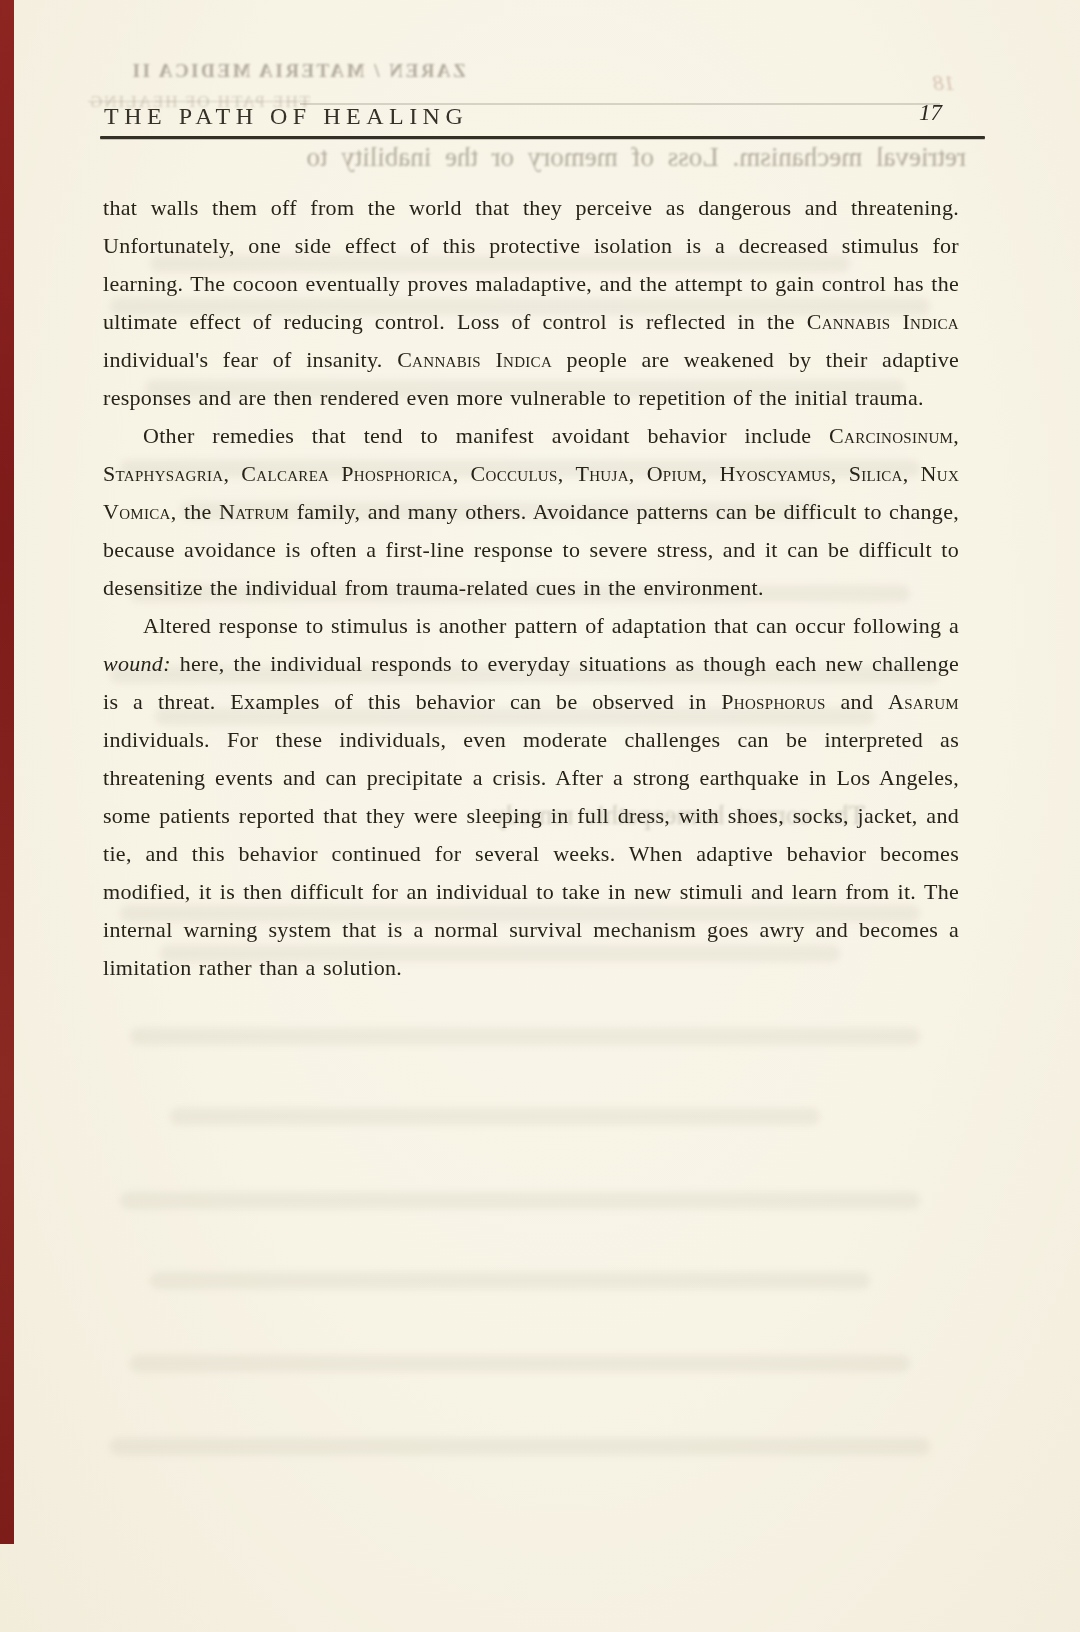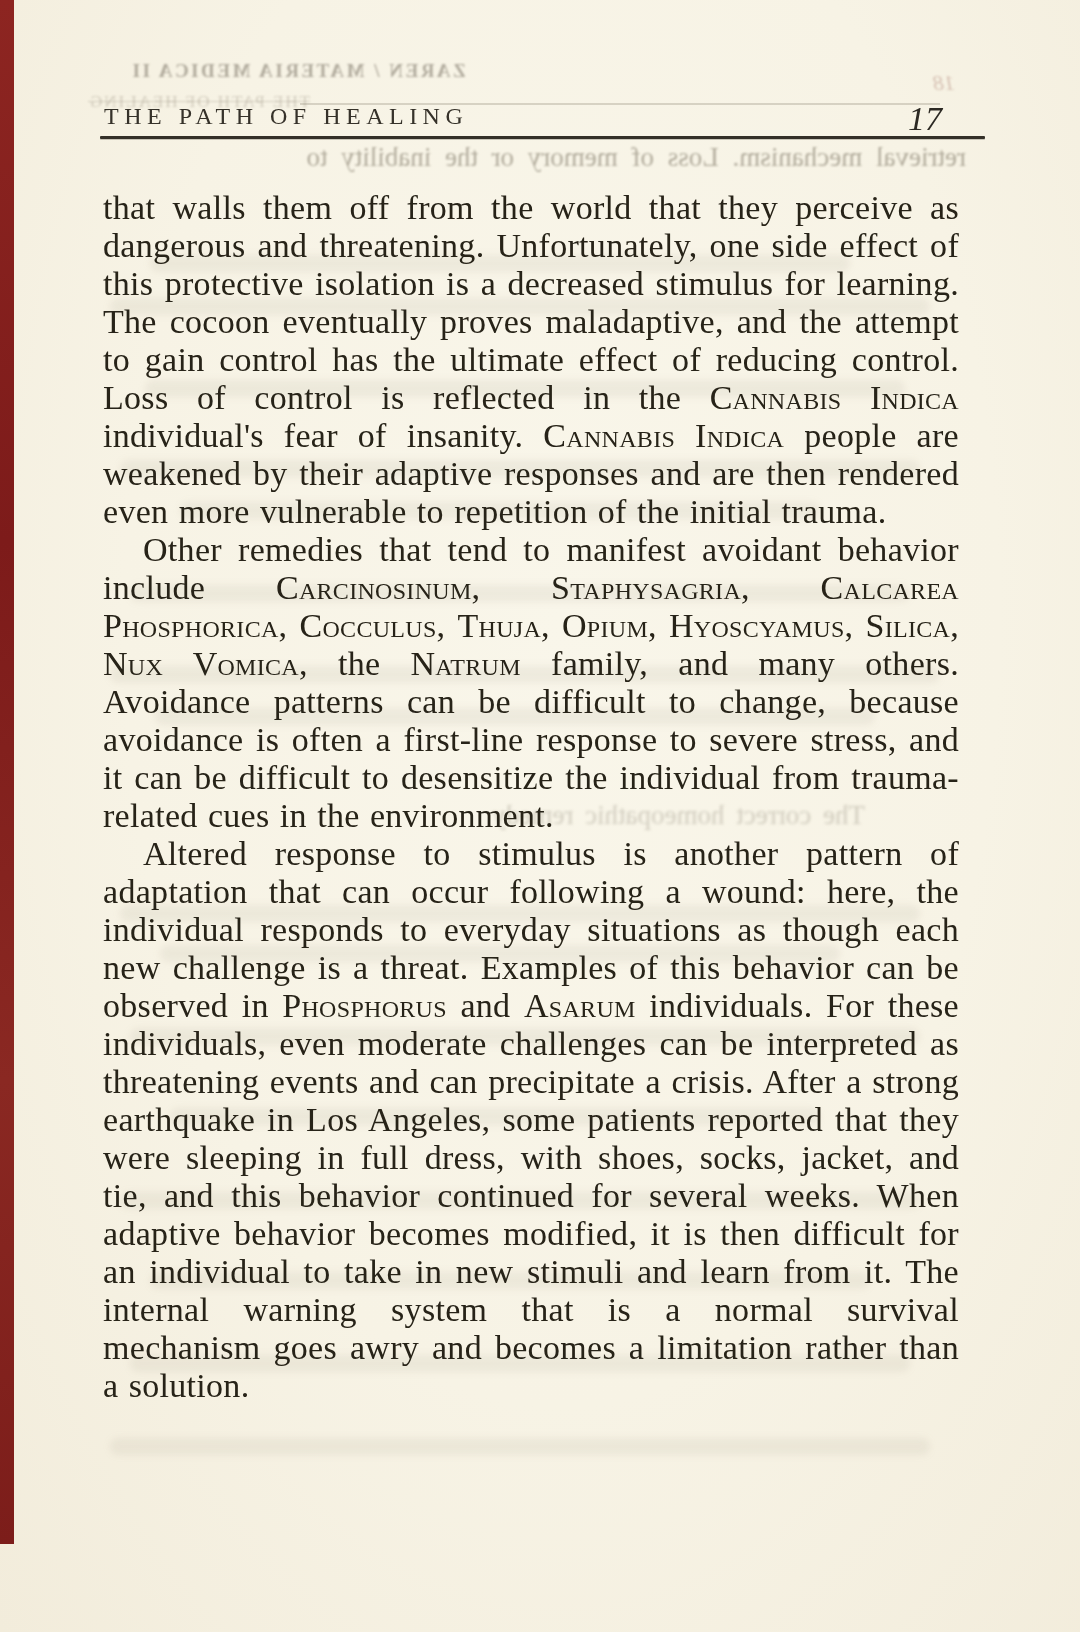--- a/index.html
+++ b/index.html
@@ -22,39 +22,39 @@
     background:linear-gradient(180deg,#8d2521 0%, #7d1b1a 35%, #8a2822 70%, #7c1d1a 100%);
   }
   
   .running-head {
     position:absolute; left:104px; top:103px;
     font-size:24px; letter-spacing:5.5px; color:#36322a;
     white-space:nowrap;
   }
   .page-num {
     position:absolute; right:138px; top:100px;
-    font-size:34px; font-style:italic; color:#2c2923;
+    font-size:23px; font-style:italic; color:#2c2923;
   }
   .head-rule {
     position:absolute; left:100px; right:95px; top:136px; height:3px;
     background:#343028; border-radius:1px;
     box-shadow:0 1px 0 rgba(60,55,45,.25);
   }
   
   .body-text {
     position:absolute; left:103px; width:856px; top:189px;
-    font-size:34px; line-height:38px; color:#272318;
+    font-size:22px; line-height:38px; color:#272318;
     letter-spacing:.3px; word-spacing:1.5px;
     text-align:justify;
   }
   .body-text p { margin:0; }
   .para.indent { text-indent:40px; }
   .sc { font-variant:small-caps; }
   .b  { font-weight:normal; }
-  .i  { }
+  .i  { font-style:italic; }
   
   .ghost {
     position:absolute; white-space:nowrap;
     transform:scaleX(-1);
     color:rgba(112,103,86,.48);
     filter:blur(1.1px);
   }
   .g-book-head {
     left:88px; top:60px; width:420px;
     font-size:19px; font-weight:bold; letter-spacing:2.5px;

